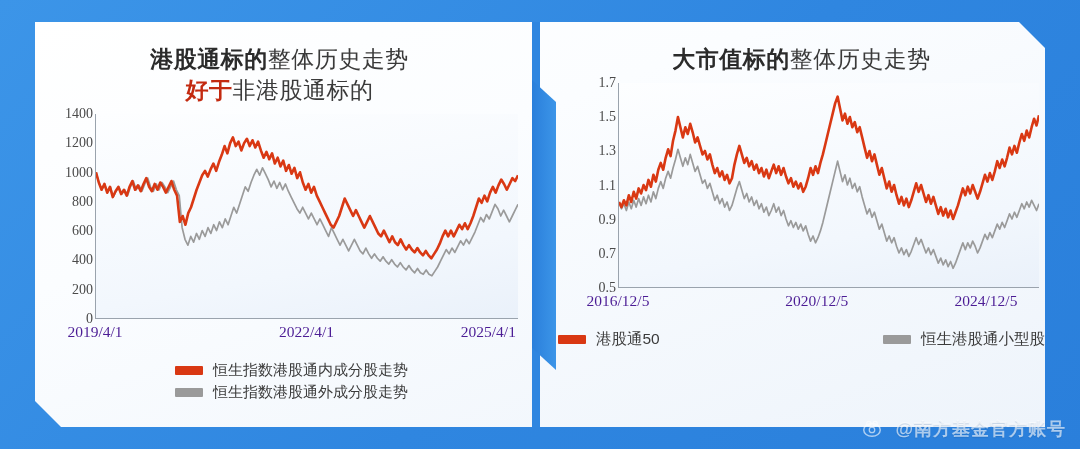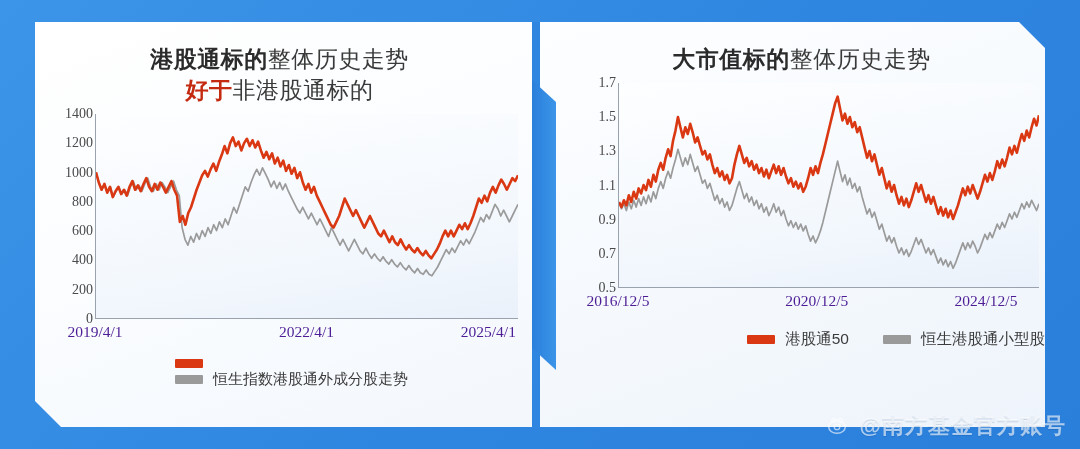--- a/index.html
+++ b/index.html
@@ -67,31 +67,31 @@
   .xaxis{ position:relative; height:26px; margin-top:2px; }
   .xlab{
     position:absolute; transform:translateX(-50%);
     font-family:"Liberation Serif", serif;
     font-size:15.5px; color:#4c1d95; white-space:nowrap; top:2px;
   }
 
   
   .legend{ margin-top:12px; }
   .legend.stack{ padding-left:140px; }
-  .legend.inline{ display:flex; justify-content:flex-end; gap:34px; }
+  .legend.inline{ display:flex; justify-content:space-between; gap:34px; }
   .lgi{ display:flex; align-items:center; gap:10px; line-height:22px; }
   .swatch{ width:28px; height:9px; border-radius:1px; flex:none; }
   .lgtext{ font-size:15px; color:#3b3b3b; white-space:nowrap; }
   .legend.inline .lgtext{ font-size:15.5px; }
 
   
   .watermark{
     position:absolute; right:14px; bottom:8px;
     display:flex; align-items:center; gap:12px;
-    font-size:22px; font-weight:bold;
+    font-size:18px; font-weight:bold;
     color:rgba(255,255,255,.62);
     text-shadow:0 1px 1px rgba(0,60,130,.18);
     letter-spacing:1px;
   }
   .wm-ico{ width:22px; height:22px; flex:none; opacity:.62; }
 </style>
 </head>
 <body>
 
 <div class="panel"></div>
@@ -132,20 +132,21 @@
 
   <div class="xaxis" id="l-xaxis">
       <div class="xlab" style="left: 60px;">2019/4/1</div>
       <div class="xlab" style="left: 271.5px;">2022/4/1</div>
       <div class="xlab" style="left: 453.39px;">2025/4/1</div>
     </div>
 
   <div class="legend stack" id="l-legend">
       <div class="lgi">
         <span class="swatch" style="background: rgb(217, 56, 19);"></span>
+        <span class="lgtext">恒生指数港股通内成分股走势</span>
       </div>
       <div class="lgi">
         <span class="swatch" style="background: rgb(154, 154, 154);"></span>
         <span class="lgtext">恒生指数港股通外成分股走势</span>
       </div>
     </div>
 </div>
 
 <div class="half right">
   <div class="title">

